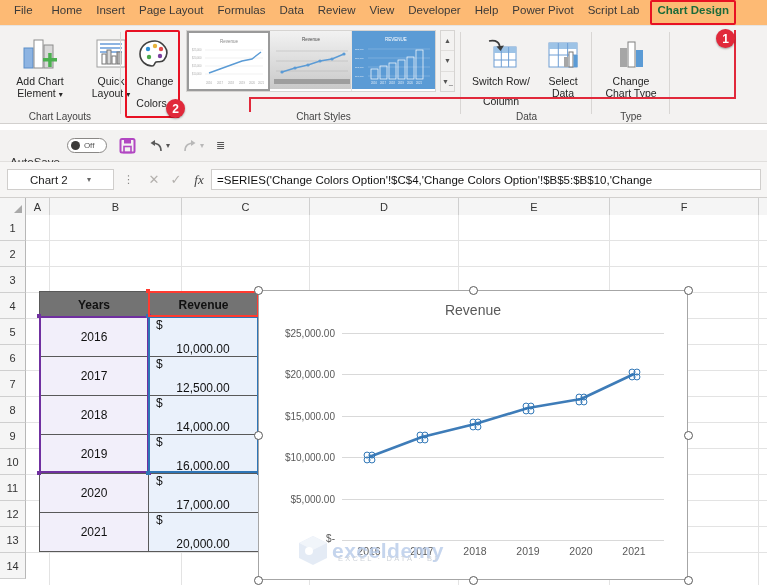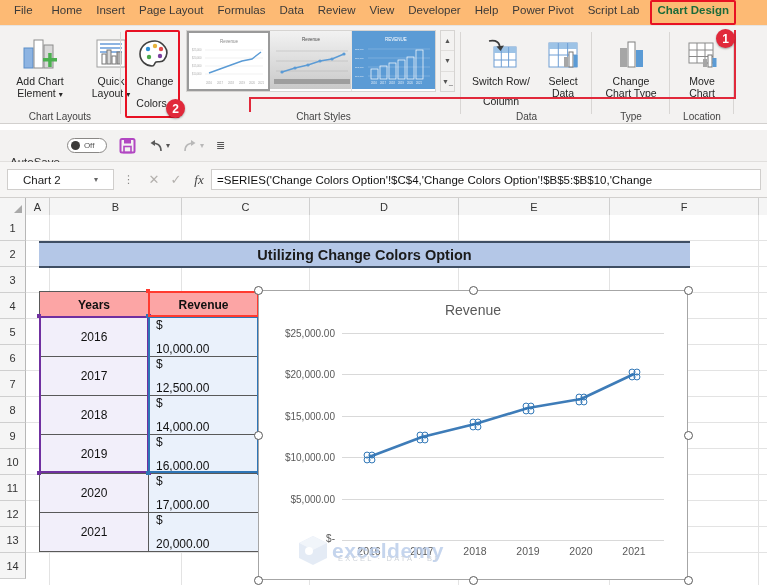--- a/index.html
+++ b/index.html
@@ -106,21 +106,21 @@
   
   .fbar {
     position: absolute; top: 162px; left: 0; width: 767px; height: 36px;
     background: #f6f5f4; display: flex; align-items: center;
     border-bottom: 1px solid #d2d0ce;
   }
   .namebox {
     margin-left: 7px; width: 107px; height: 21px;
     background: #ffffff; border: 1px solid #d0cecc;
     display: flex; align-items: center; justify-content: space-between;
-    padding: 0 15px; font-size: 11.5px; color: #222222;
+    padding: 0 22px; font-size: 11.5px; color: #222222;
   }
   .fb-dots { margin: 0 9px; color: #8a8886; font-size: 11px; letter-spacing: 0; }
   .fb-btn { width: 22px; text-align: center; color: #b3b0ad; font-size: 13px; }
   .fb-fx { width: 24px; text-align: center; color: #444; font-size: 13px; font-style: italic; font-family: "Liberation Serif", serif; }
   .fb-input {
     flex: 1; height: 21px; margin-right: 6px;
     background: #ffffff; border: 1px solid #d0cecc;
     display: flex; align-items: center; padding-left: 5px;
     font-size: 11.5px; color: #111111; overflow: hidden; white-space: nowrap;
   }
@@ -169,29 +169,29 @@
   }
 
   
   .dtable { position: absolute; left: 13px; top: 76px; }
   .dtable table { border-collapse: collapse; }
   .dtable td {
     height: 26px; font-size: 12px; color: #111111;
     border: 1px solid #595959;
   }
   .hdr-cell {
-    background: #fca5a5; text-align: center; font-weight: bold; font-size: 12.5px;
+    background: #737373; text-align: center; font-weight: bold; font-size: 12.5px;
   }
   .yr-cell { background: #f2effa; text-align: center; width: 109px; }
   .rev-cell {
     background: #eaf1fb; width: 110px; position: relative;
     padding: 0 8px 0 7px;
   }
   .rev-cell .dollar { position: absolute; left: 7px; }
-  .rev-cell .amt { display: block; text-align: left; margin-top: 24px; }
+  .rev-cell .amt { display: block; text-align: center; margin-top: 24px; }
 
   
   .sel-purple {
     position: absolute; border: 2px solid #7030a0; pointer-events: none;
   }
   .sel-blue {
     position: absolute; border: 2px solid #2e75b6; pointer-events: none;
   }
   .sel-red {
     position: absolute; border: 2px solid #ff3b30; pointer-events: none;
@@ -478,40 +478,20 @@
             <rect x="23" y="14" width="7" height="17" fill="#5B9BD5"></rect>
           </svg>
         </span>
         <span class="lbl">Change</span>
         <span class="lbl" style="margin-top:0">Chart Type</span>
       </div>
       <div class="glabel" style="left:0; width:78px;">Type</div>
       <div class="gdiv" style="left:77px;"></div>
     </div>
 
-    <div class="rgroup" style="left:670px; width:64px;">
-      <div class="bigbtn" style="left:2px; width:60px;">
-        <span class="ico">
-          <svg width="36" height="36" viewBox="0 0 36 36">
-            <rect x="5" y="7" width="24" height="20" fill="#ffffff" stroke="#8a8a8a"></rect>
-            <line x1="13" y1="7" x2="13" y2="27" stroke="#8a8a8a"></line>
-            <line x1="21" y1="7" x2="21" y2="27" stroke="#8a8a8a"></line>
-            <line x1="5" y1="14" x2="29" y2="14" stroke="#8a8a8a"></line>
-            <line x1="5" y1="20.5" x2="29" y2="20.5" stroke="#8a8a8a"></line>
-            <rect x="19" y="23" width="4" height="8" fill="#a6a6a6"></rect>
-            <rect x="24" y="19" width="4" height="12" fill="#ffffff" stroke="#777"></rect>
-            <rect x="28.5" y="22" width="4" height="9" fill="#5B9BD5"></rect>
-          </svg>
-        </span>
-        <span class="lbl">Move</span>
-        <span class="lbl" style="margin-top:0">Chart</span>
-      </div>
-      <div class="glabel" style="left:0; width:64px;">Location</div>
-      <div class="gdiv" style="left:63px;"></div>
-    </div>
   </div>
 
   <svg style="position:absolute; left:0; top:0; width:767px; height:130px; pointer-events:none; z-index:35;">
     <polyline points="250,112 250,98 735,98 735,30" fill="none" stroke="#e1293b" stroke-width="2"></polyline>
   </svg>
   <div class="badge" style="left:716px; top:29px;">1</div>
   <div class="badge" style="left:166px; top:99px;">2</div>
 
   <div class="qat">
     <span class="autosave-lbl">AutoSave</span>
@@ -597,21 +577,20 @@
     <div class="gline-h" style="top:285px"></div>
     <div class="gline-h" style="top:311px"></div>
     <div class="gline-h" style="top:337px"></div>
     <div class="gline-v" style="left:23px"></div>
     <div class="gline-v" style="left:155px"></div>
     <div class="gline-v" style="left:283px"></div>
     <div class="gline-v" style="left:432px"></div>
     <div class="gline-v" style="left:583px"></div>
     <div class="gline-v" style="left:732px"></div>
 
-    <div class="banner">Utilizing Change Colors Option</div>
 
     <div class="dtable">
       <table>
         <tbody>
             <tr>
           <td class="hdr-cell" style="width:109px;">Years</td>
           <td class="hdr-cell" style="width:110px;">Revenue</td>
         </tr>
         <tr>
           <td class="yr-cell">2016</td>

